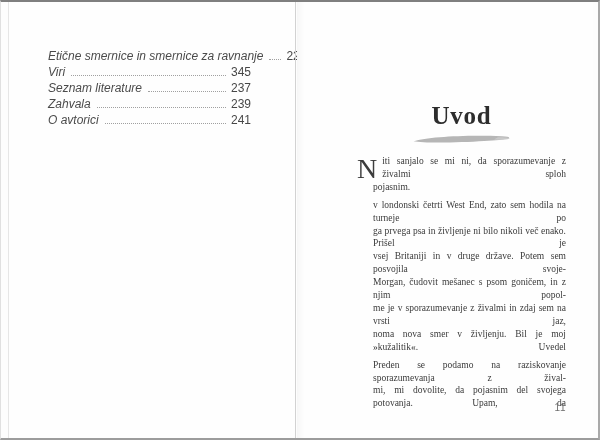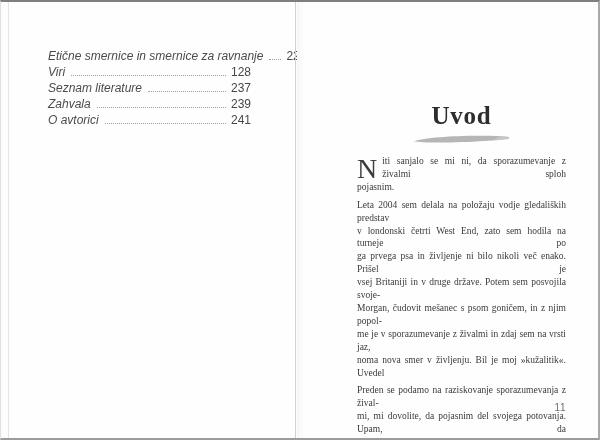--- a/index.html
+++ b/index.html
@@ -28,21 +28,21 @@
   .tpage { font-style:normal; color:#474747;text-align:right; }
 
   
   .chapter-title {
     margin:100px 0 0; font-size:25px; font-weight:600; letter-spacing:0.8px;
     text-align:center; color:#2d2d2d; font-family:"Liberation Serif", serif;
   }
   .brush { display:block; margin:3px auto 0; width:100px; height:11px; transform:rotate(-1.5deg); }
   .body { margin-top:11px; font-size:9.5px; line-height:12.9px; color:#3a3a3a; text-align:justify; }
   .para { margin-bottom:5px; overflow:visible; }
-  .bline { text-align:justify; text-align-last:justify; }
+  .bline { text-align:justify; text-align-last:justify;margin-left:16px; }
   .bline.last { text-align-last:left; }
   .dropcap {
     float:left; font-size:28px; line-height:23px; padding:2px 5px 0 0;
     color:#3c3c3c; font-weight:400;
   }
   .pagenum {
     position:absolute; bottom:25px; left:60px; width:209px; text-align:right;
     font-size:10px; letter-spacing:0.5px; color:#6e6e6e;
     font-family:"Liberation Sans", sans-serif;
   }
@@ -55,21 +55,21 @@
   <div class="page page-left">
     <div class="toc">
         <div class="trow">
           <span class="tlabel">Etične smernice in smernice za ravnanje</span>
           <span class="tdots"></span>
           <span class="tpage">229</span>
         </div>
         <div class="trow">
           <span class="tlabel">Viri</span>
           <span class="tdots"></span>
-          <span class="tpage">128</span>
+          <span class="tpage">345</span>
         </div>
         <div class="trow">
           <span class="tlabel">Seznam literature</span>
           <span class="tdots"></span>
           <span class="tpage">237</span>
         </div>
         <div class="trow">
           <span class="tlabel">Zahvala</span>
           <span class="tdots"></span>
           <span class="tpage">239</span>
@@ -88,21 +88,20 @@
       <path d="M1.5,7 C16,3 52,1.8 90,4.2 C96,4.6 98.5,5.4 96.5,6.2 C92,7.8 84,8.2 72,8.6 C48,9.6 12,9.4 1.5,7 Z" fill="#b6b6b6"></path>
       <path d="M86,5.2 C94,5.4 99,6.2 97,7 C93.5,8.2 87,7.8 82,7.3 Z" fill="#c9c9c9"></path>
     </svg>
     <div class="body">
         <div class="para">
           <span class="dropcap">N</span>
           <div class="bline">iti sanjalo se mi ni, da sporazumevanje z živalmi sploh</div>
           <div class="bline last">pojasnim.</div>
         </div>
         <div class="para">
-          <div class="bline">Leta 2004 sem delala na položaju vodje gledaliških predstav</div>
           <div class="bline">v londonski četrti West End, zato sem hodila na turneje po</div>
           <div class="bline">ga prvega psa in življenje ni bilo nikoli več enako. Prišel je</div>
           <div class="bline">vsej Britaniji in v druge države. Potem sem posvojila svoje-</div>
           <div class="bline">Morgan, čudovit mešanec s psom goničem, in z njim popol-</div>
           <div class="bline">me je v sporazumevanje z živalmi in zdaj sem na vrsti jaz,</div>
           <div class="bline">noma nova smer v življenju. Bil je moj »kužalitik«. Uvedel</div>
         </div>
         <div class="para">
           <div class="bline">Preden se podamo na raziskovanje sporazumevanja z žival-</div>
           <div class="bline">mi, mi dovolite, da pojasnim del svojega potovanja. Upam, da</div>

